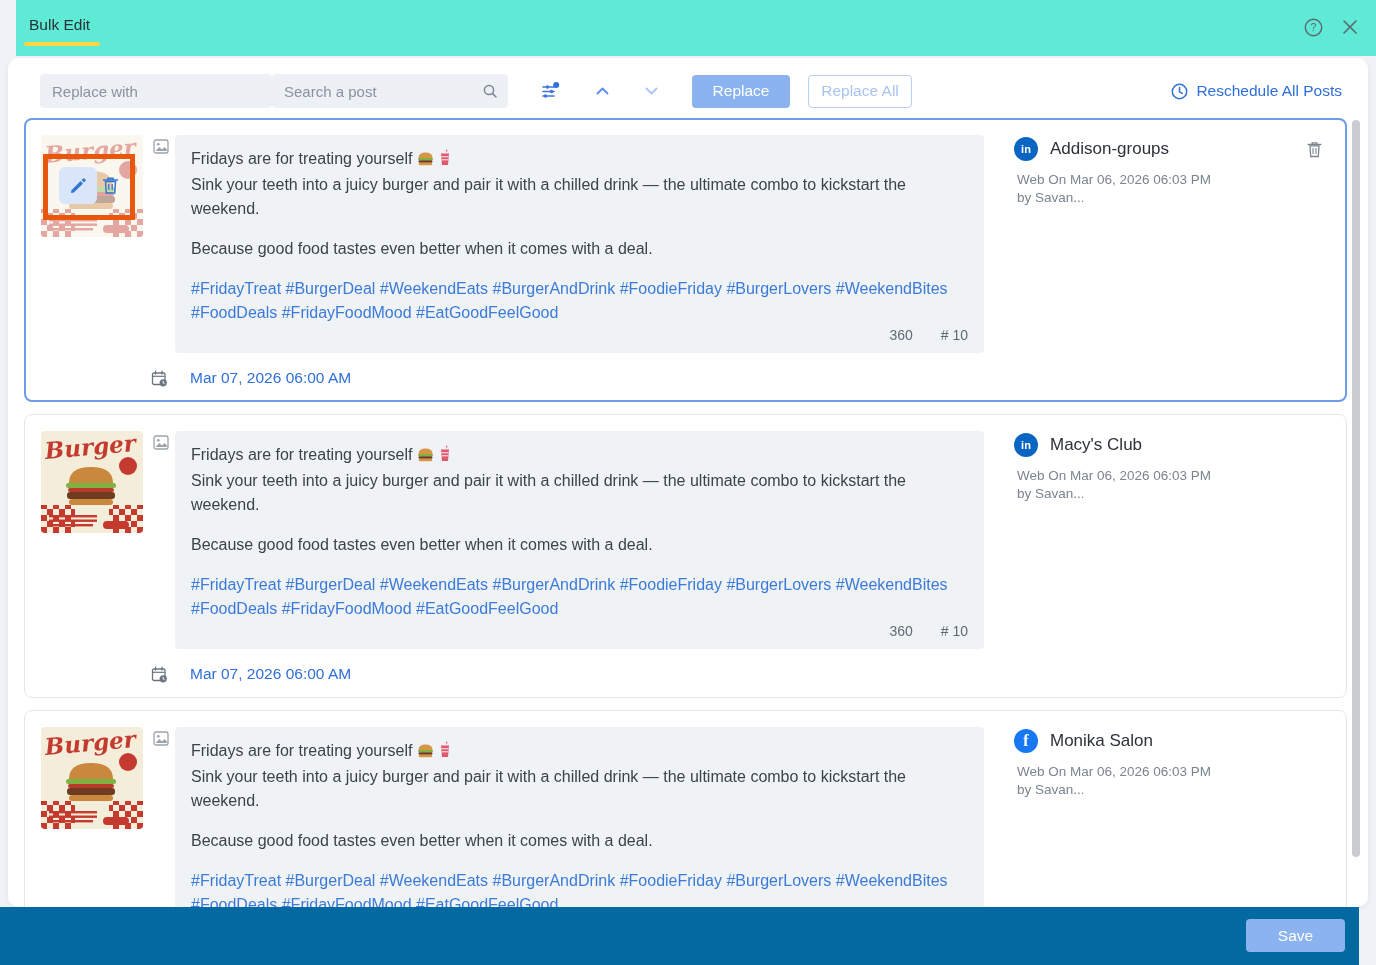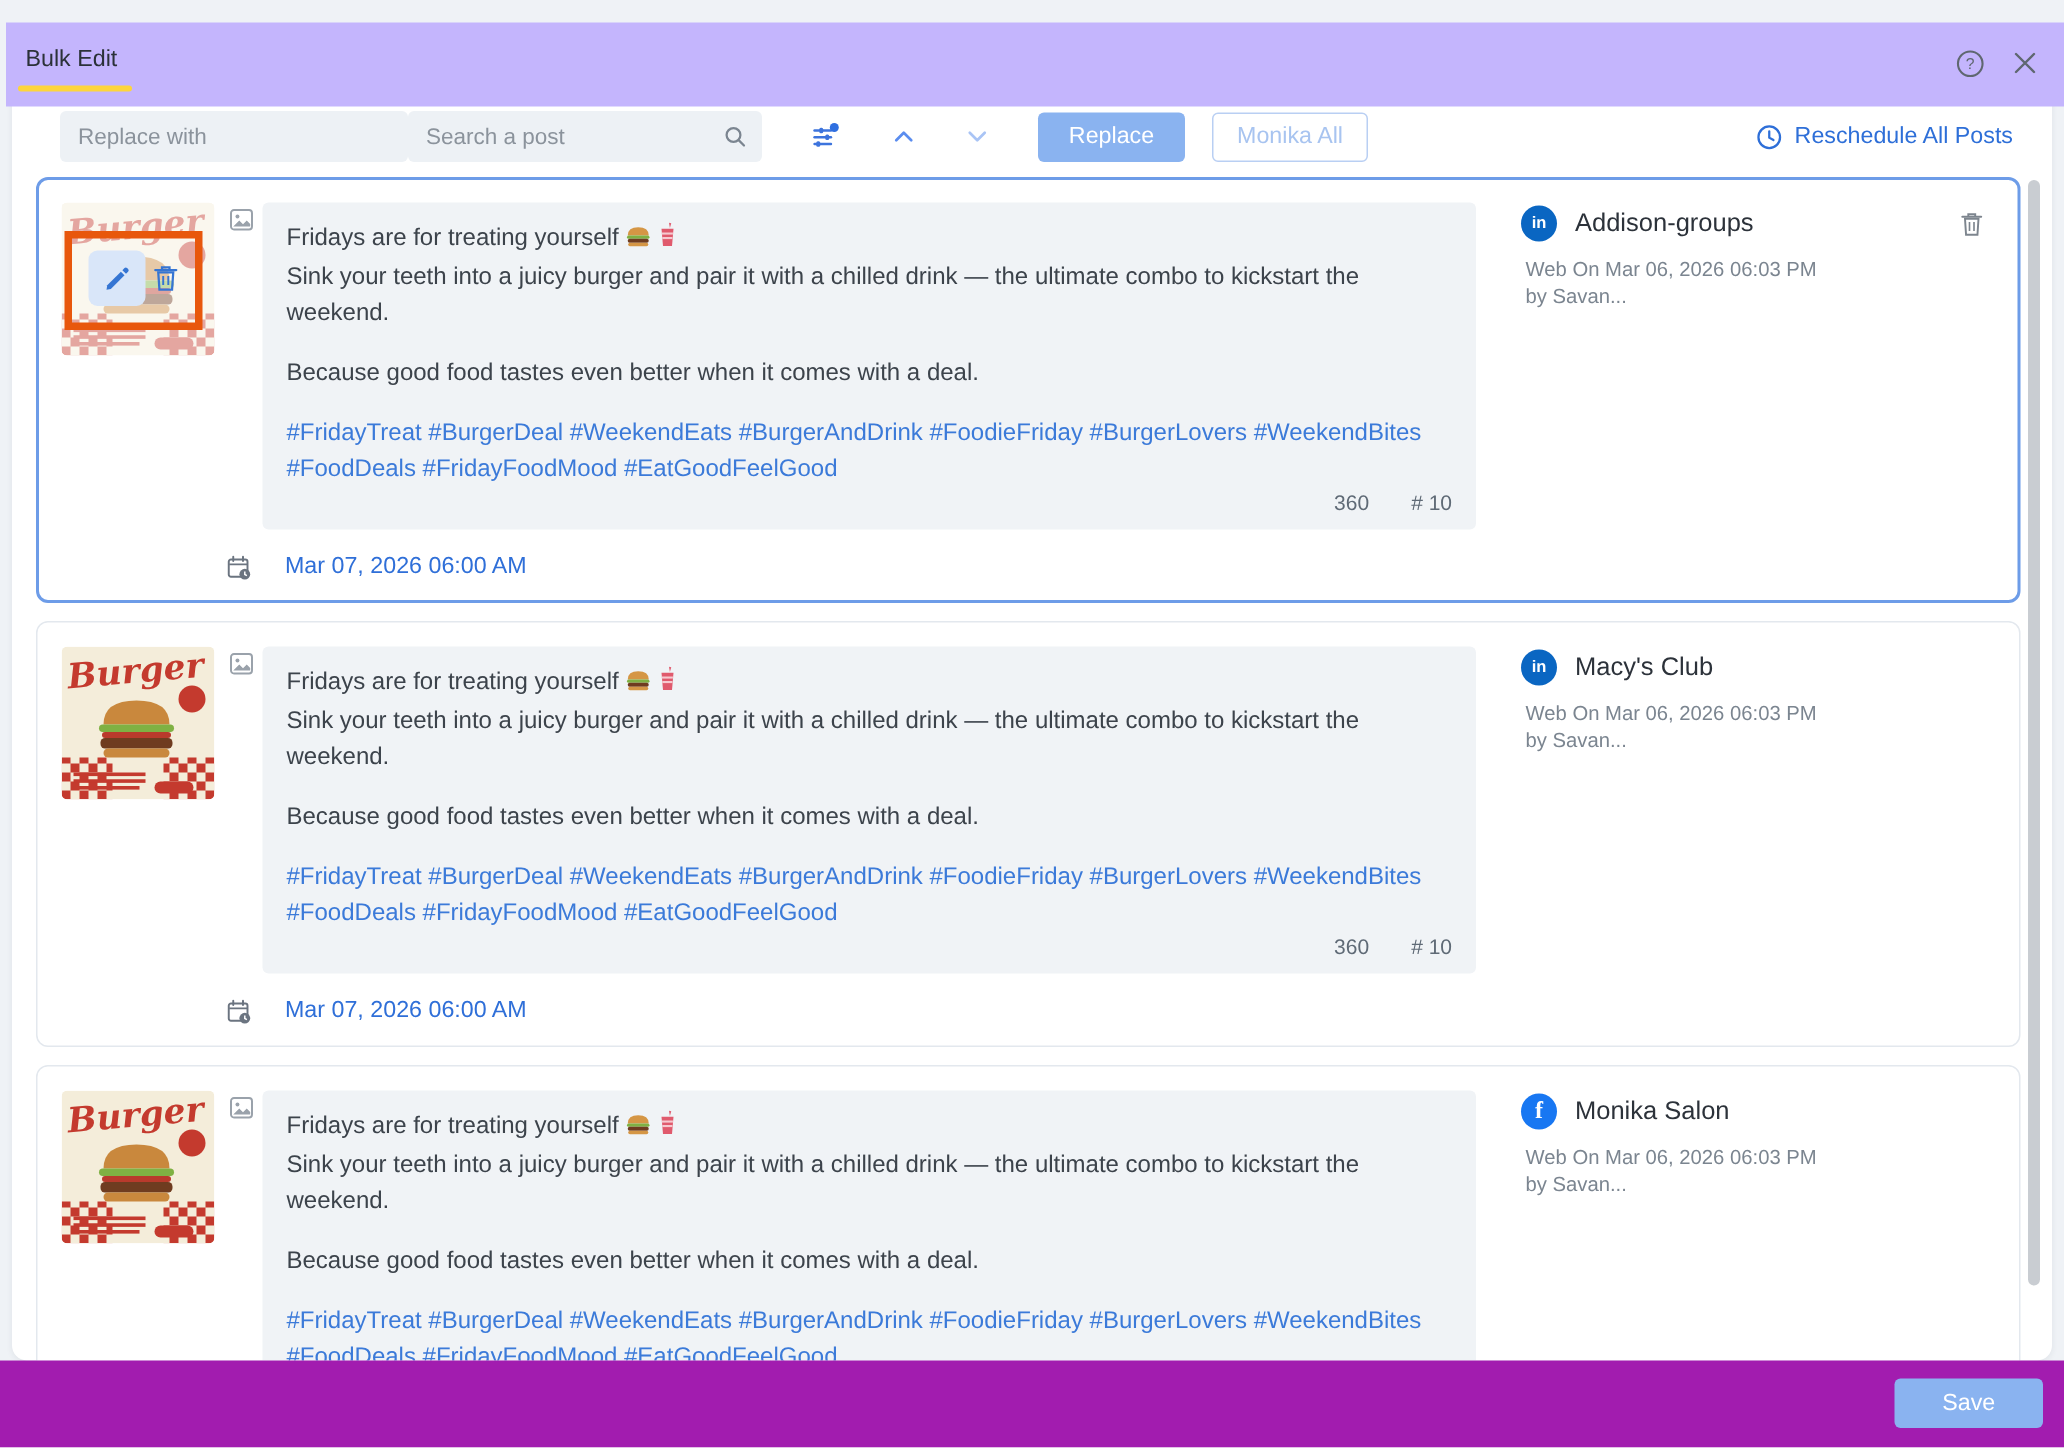--- a/index.html
+++ b/index.html
@@ -1,20 +1,20 @@
 <!DOCTYPE html>
 <html><head>
 <meta charset="utf-8">
 <style>
   * { margin:0; padding:0; box-sizing:border-box; }
   html,body { width:1376px; height:965px; overflow:hidden; }
   body { font-family:"Liberation Sans", sans-serif; background:#eff2f6; position:relative; color:#3c434b; }
 
   
-  .header { position:absolute; top:0; left:4px; right:0; height:56px; background:#c4b5fd; z-index:3;margin-top:15px; }
+  .header { position:absolute; top:0; left:16px; right:0; height:56px; background:#5eead4; z-index:3; }
   .title { position:absolute; left:13px; top:16px; font-size:15.5px; font-weight:500; color:#2b3138; }
   .title-underline { position:absolute; left:8px; top:42px; width:76px; height:4px; background:#fdd53c; border-radius:2px; }
   .header-actions { position:absolute; right:16px; top:17px; display:flex; gap:17px; align-items:center; }
   .hicon { width:20px; height:20px; display:flex; align-items:center; justify-content:center; cursor:pointer; color:#5f6770; }
 
   
   .panel { position:absolute; left:8px; right:8px; top:58px; height:849px; background:#fff;
            border-radius:10px; box-shadow:0 1px 4px rgba(40,50,60,.08); overflow:hidden; }
 
   
@@ -71,21 +71,21 @@
   .meta.first { margin-top:10px; }
 
   .date-row { margin-top:16px; margin-left:110px; display:flex; align-items:center; gap:22px; }
   .date-text { color:#2f6fd8; font-size:15.5px; cursor:pointer; }
 
   
   .scroll-thumb { position:absolute; right:8px; top:62px; width:8px; height:737px; background:#c9cdd2;
                   border-radius:4px; cursor:grab; }
 
   
-  .footer { position:absolute; left:0; right:0; bottom:0; height:58px; background:#a21caf; }
+  .footer { position:absolute; left:0; right:17px; bottom:0; height:58px; background:#0369a1; }
   .btn-save { position:absolute; right:14px; top:12px; width:99px; height:33px; background:#8ab3f0; color:#fff;
               border:none; border-radius:4px; font-family:"Liberation Sans", sans-serif; font-size:15.5px; cursor:pointer; }
 </style>
 </head>
 <body>
 
 <svg width="0" height="0" style="position:absolute" aria-hidden="true">
   <defs>
     <pattern id="chk" width="12" height="12" patternUnits="userSpaceOnUse">
       <rect width="12" height="12" fill="#f4edda"></rect>
@@ -143,21 +143,21 @@
       <svg width="13" height="8" viewBox="0 0 13 8">
           <path d="M1.5 6.5 L6.5 1.5 L11.5 6.5" fill="none" stroke="#5b8def" stroke-width="1.8" stroke-linecap="round" stroke-linejoin="round"></path>
         </svg>
     </span>
     <span class="chev">
       <svg width="13" height="8" viewBox="0 0 13 8">
           <path d="M1.5 1.5 L6.5 6.5 L11.5 1.5" fill="none" stroke="#a9c4f5" stroke-width="1.8" stroke-linecap="round" stroke-linejoin="round"></path>
         </svg>
     </span>
     <button class="btn-replace">Replace</button>
-    <button class="btn-replace-all">Monika All</button>
+    <button class="btn-replace-all">Replace All</button>
     <div class="reschedule">
       <span style="display:flex">
         <svg width="17" height="17" viewBox="0 0 17 17">
             <circle cx="8.5" cy="8.5" r="7.2" fill="none" stroke="#2e6fd8" stroke-width="1.5"></circle>
             <path d="M8.5 4.5 V8.8 L11.3 10.4" fill="none" stroke="#2e6fd8" stroke-width="1.5" stroke-linecap="round"></path>
           </svg>
       </span>
       <span>Reschedule All Posts</span>
     </div>
   </div>

